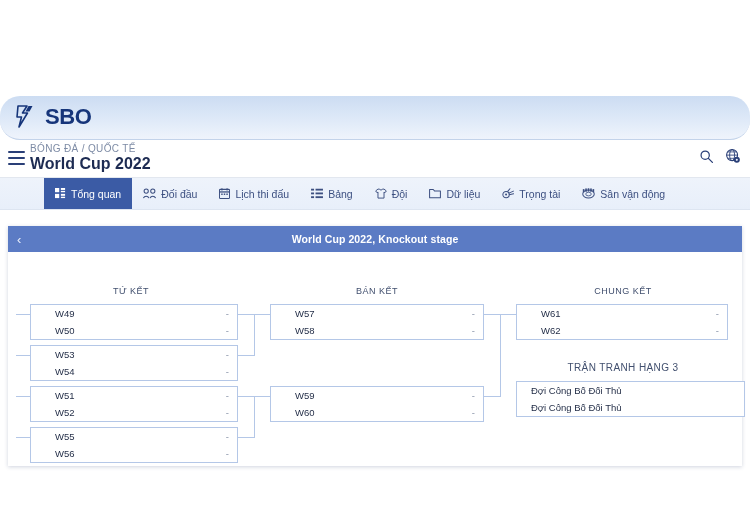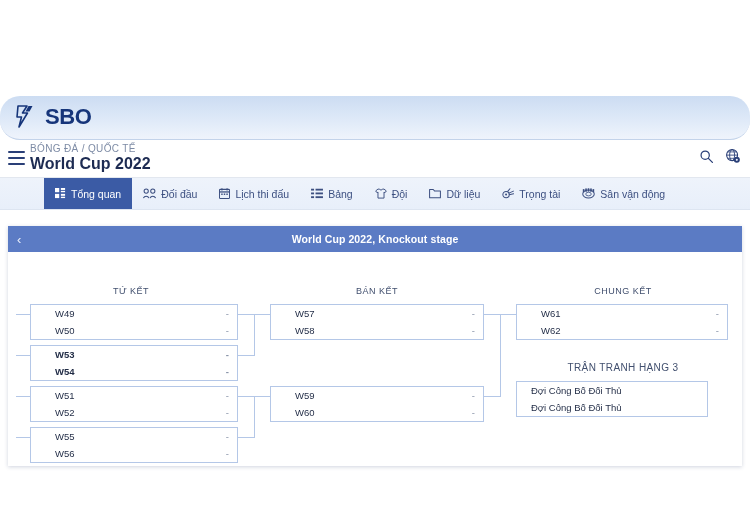--- a/index.html
+++ b/index.html
@@ -283,21 +283,21 @@
         <div class="row">
           <span class="team">W49</span>
           <span class="score">-</span>
         </div>
         <div class="row">
           <span class="team">W50</span>
           <span class="score">-</span>
         </div>
       </div>
 
-      <div class="match" style="left:22px; top:93px; width:208px;font-weight:bold;">
+      <div class="match" style="left:22px; top:93px; width:208px;">
         <div class="row">
           <span class="team">W53</span>
           <span class="score">-</span>
         </div>
         <div class="row">
           <span class="team">W54</span>
           <span class="score">-</span>
         </div>
       </div>
 
@@ -351,21 +351,21 @@
           <span class="score">-</span>
         </div>
         <div class="row">
           <span class="team">W62</span>
           <span class="score">-</span>
         </div>
       </div>
 
       <div class="third-label">TRẬN TRANH HẠNG 3</div>
 
-      <div class="match placeholder" style="left:508px; top:129px; width:192px;">
+      <div class="match placeholder" style="left:508px; top:129px; width:229px;">
         <div class="row">
           <span class="team">Đợi Công Bố Đối Thủ</span>
           <span class="score"></span>
         </div>
         <div class="row">
           <span class="team">Đợi Công Bố Đối Thủ</span>
           <span class="score"></span>
         </div>
       </div>
 

